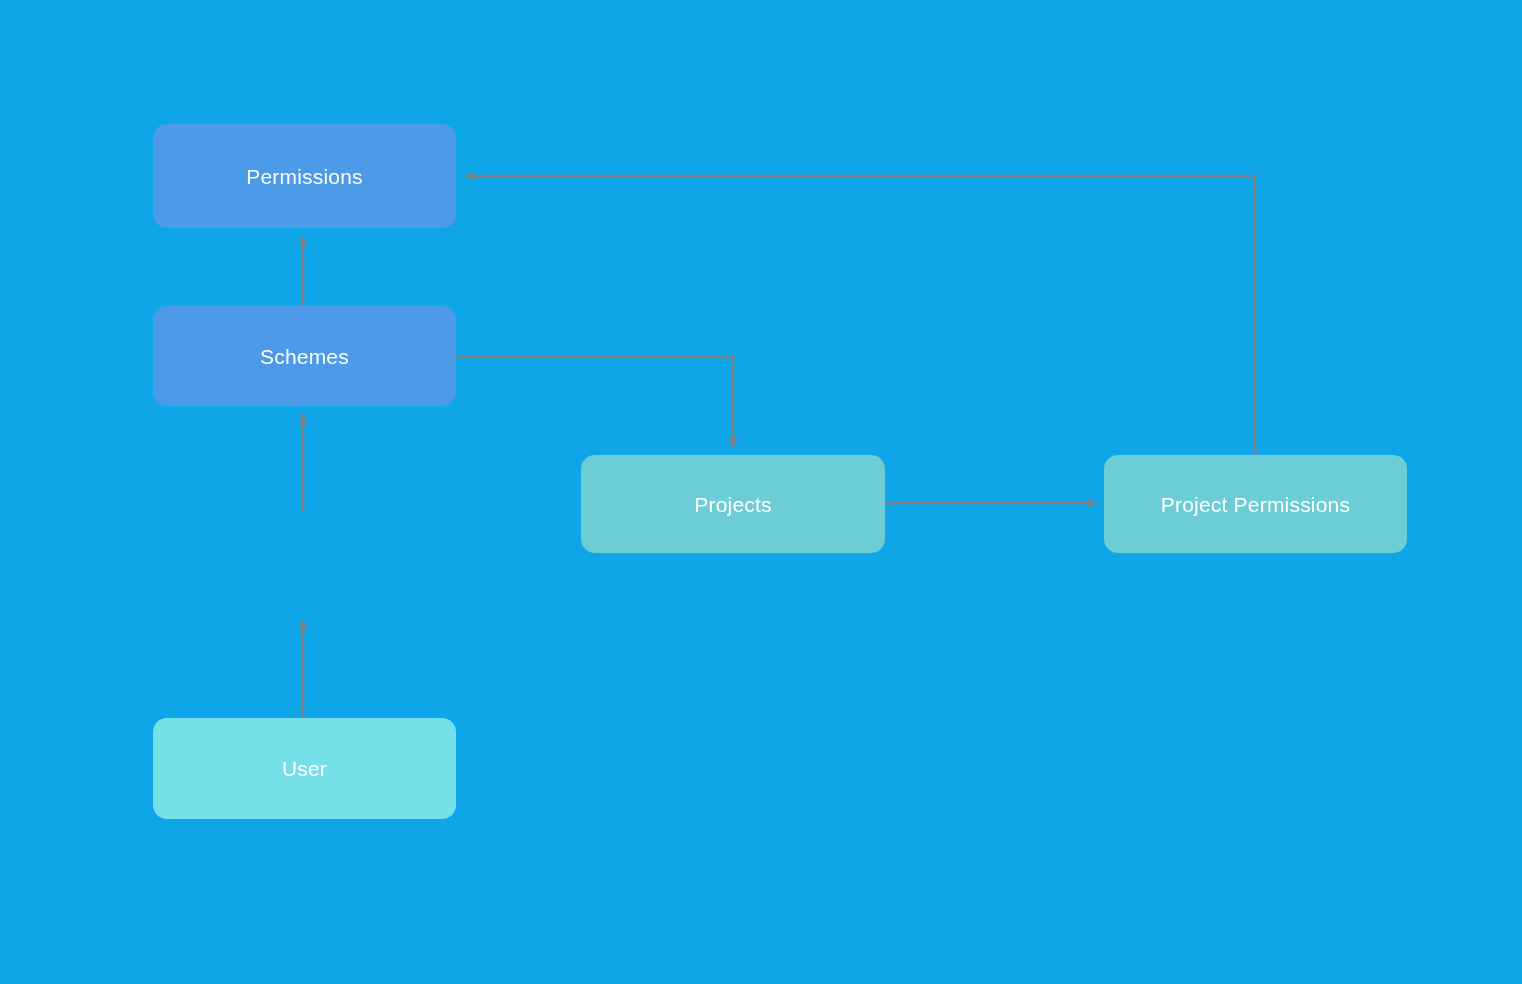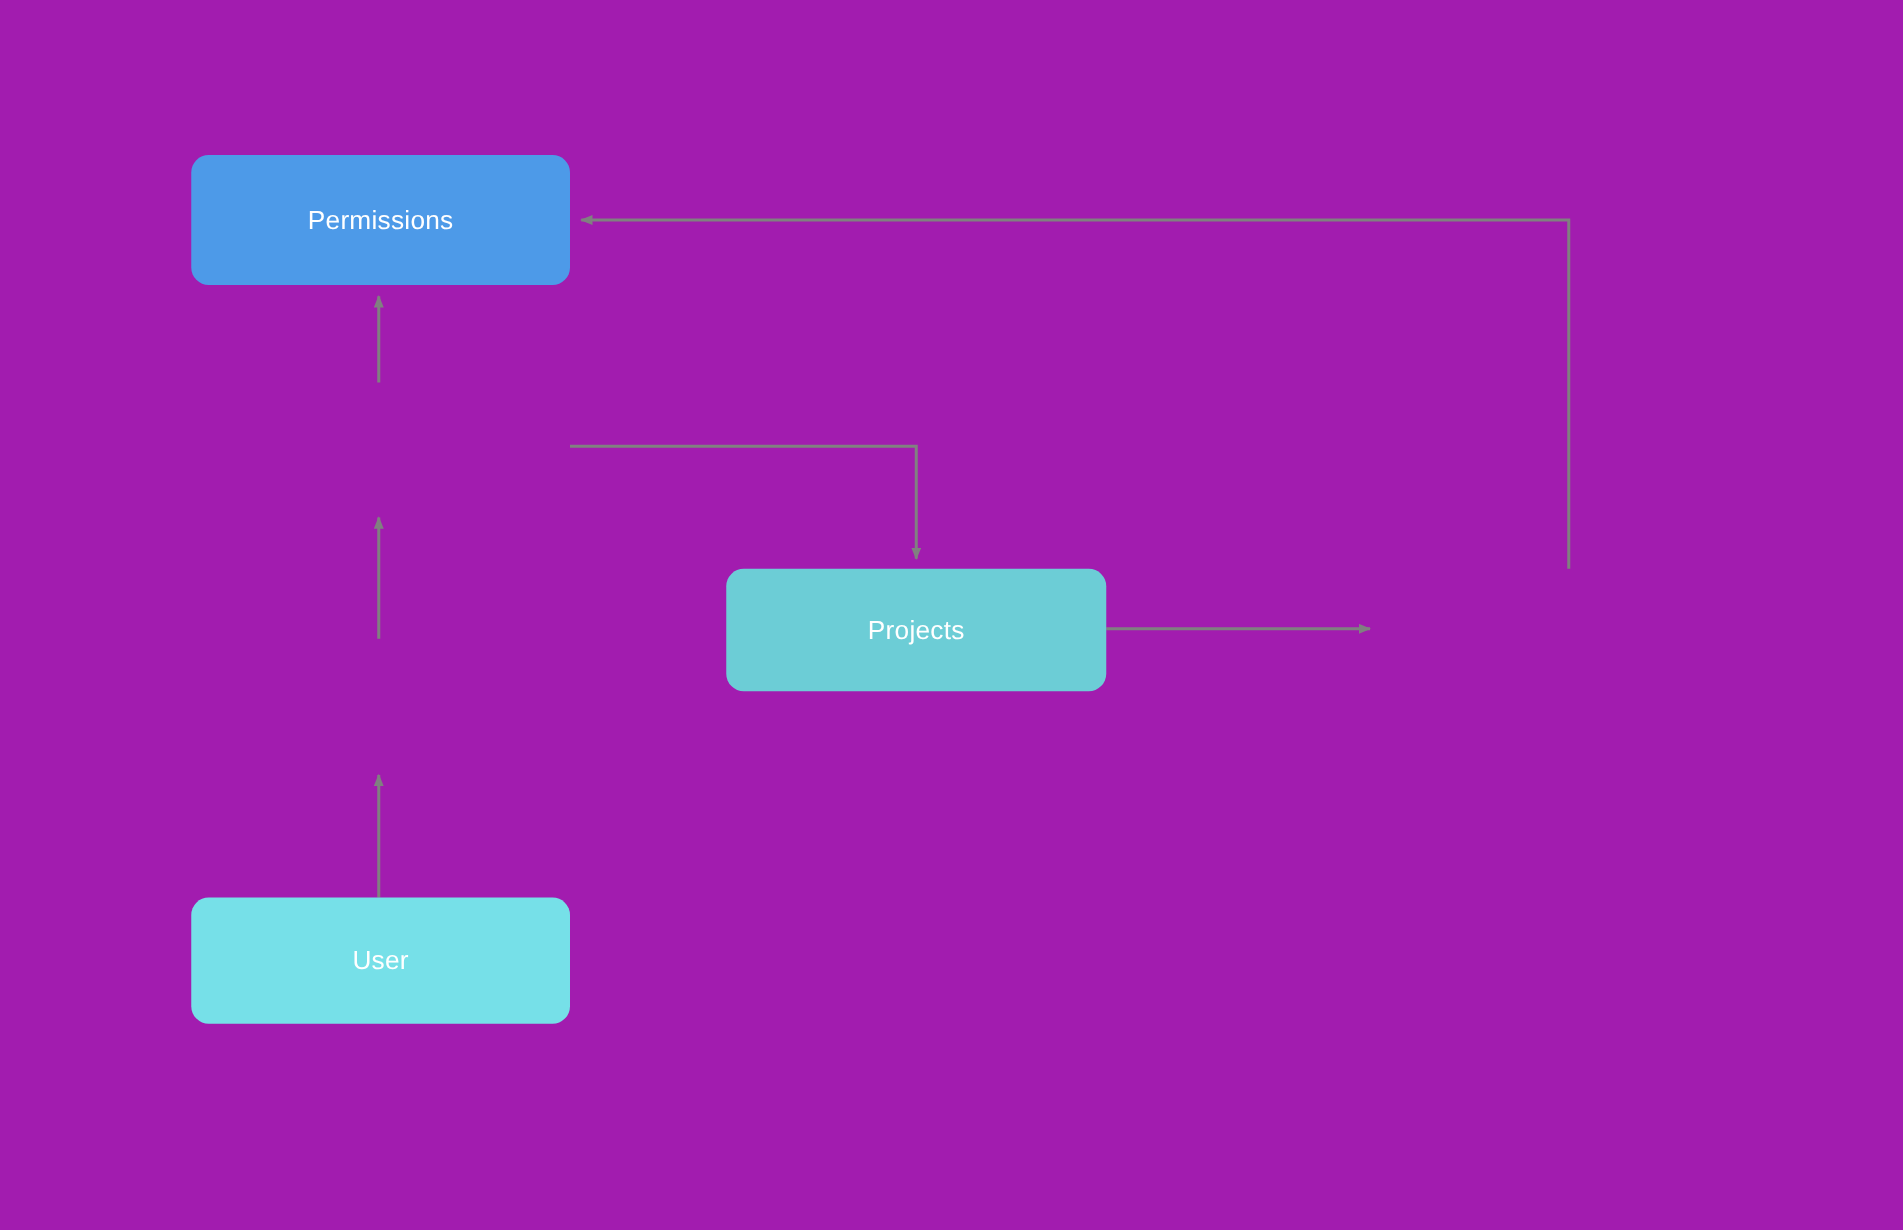--- a/index.html
+++ b/index.html
@@ -44,21 +44,21 @@
   }
   .node-label {
     display: block;
     padding: 0 10px;
     white-space: nowrap;
   }
 </style>
 </head>
 <body>
 
-<div id="canvas" style="background: #a21caf;">
+<div id="canvas" style="background: #0ea5e9;">
 
   <svg id="edge-layer" viewBox="0 0 1522 984">
     <defs>
       <marker id="arrowhead" markerWidth="10" markerHeight="8" refX="9" refY="4" orient="auto" markerUnits="userSpaceOnUse">
         <path d="M 0 0 L 10 4 L 0 8 z" fill="#808080"></path>
       </marker>
     </defs>
     <g id="edges-group" fill="none" stroke="#808080" stroke-width="2.4">
         <path d="M 303 718 L 303 620" stroke="#808080" stroke-width="2.4" fill="none" marker-end="url(#arrowhead)"></path>
         <path d="M 303 511 L 303 414" stroke="#808080" stroke-width="2.4" fill="none" marker-end="url(#arrowhead)"></path>
@@ -66,24 +66,30 @@
         <path d="M 456 357 L 733 357 L 733 447" stroke="#808080" stroke-width="2.4" fill="none" marker-end="url(#arrowhead)"></path>
         <path d="M 885 503 L 1096 503" stroke="#808080" stroke-width="2.4" fill="none" marker-end="url(#arrowhead)"></path>
         <path d="M 1255 455 L 1255 176 L 465 176" stroke="#808080" stroke-width="2.4" fill="none" marker-end="url(#arrowhead)"></path>
       </g>
   </svg>
 
   <div class="node" style="left: 153px; top: 124px; width: 303px; height: 104px; background: rgb(77, 154, 232); color: rgb(255, 255, 255);">
     <span class="node-label">Permissions</span>
   </div>
 
+  <div class="node" style="left: 153px; top: 306px; width: 303px; height: 100px; background: rgb(77, 154, 232); color: rgb(255, 255, 255);">
+    <span class="node-label">Schemes</span>
+  </div>
 
 
   <div class="node" style="left: 153px; top: 718px; width: 303px; height: 101px; background: rgb(118, 224, 232); color: rgb(255, 255, 255);">
     <span class="node-label">User</span>
   </div>
 
   <div class="node" style="left: 581px; top: 455px; width: 304px; height: 98px; background: rgb(108, 205, 214); color: rgb(255, 255, 255);">
     <span class="node-label">Projects</span>
   </div>
 
+  <div class="node" style="left: 1104px; top: 455px; width: 303px; height: 98px; background: rgb(108, 205, 214); color: rgb(255, 255, 255);">
+    <span class="node-label">Project Permissions</span>
+  </div>
 
 </div>
 
 </body></html>

